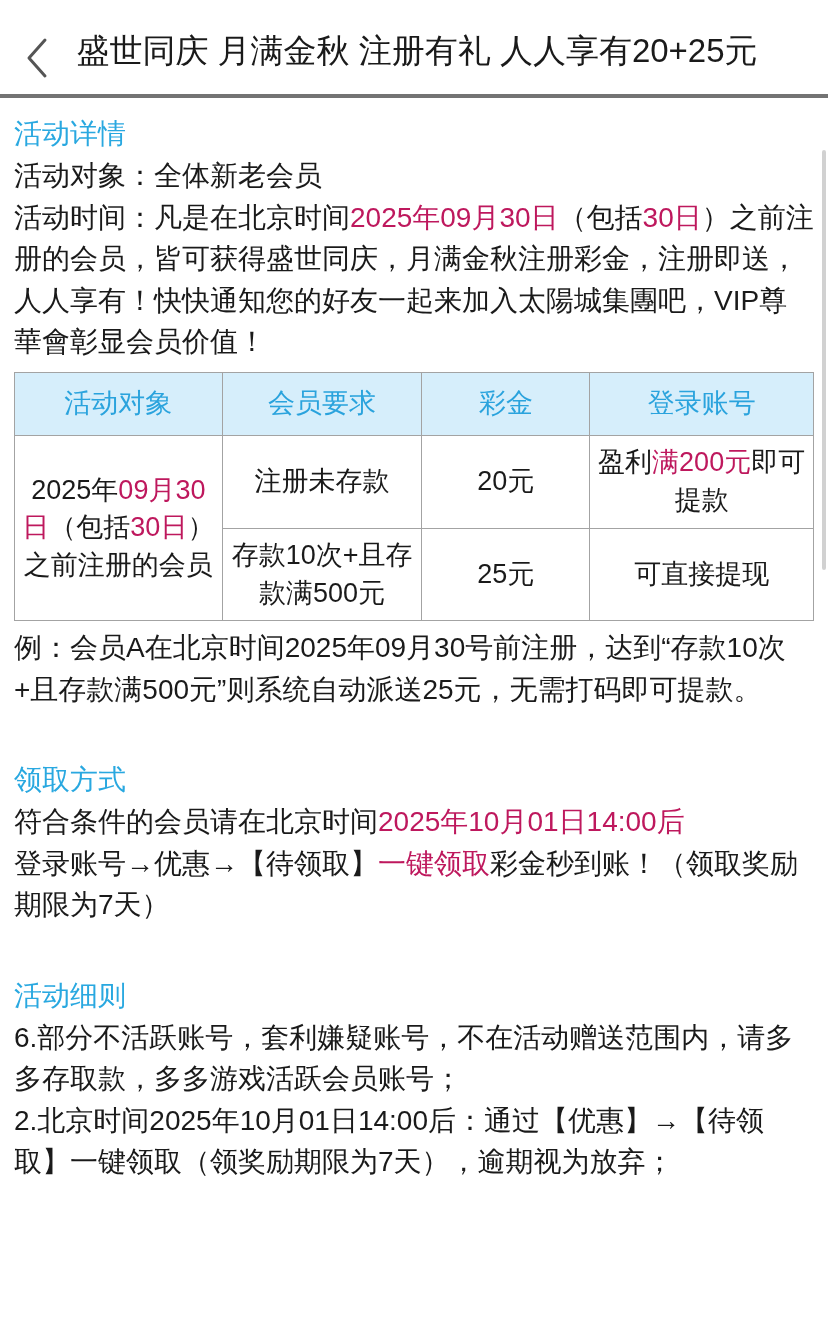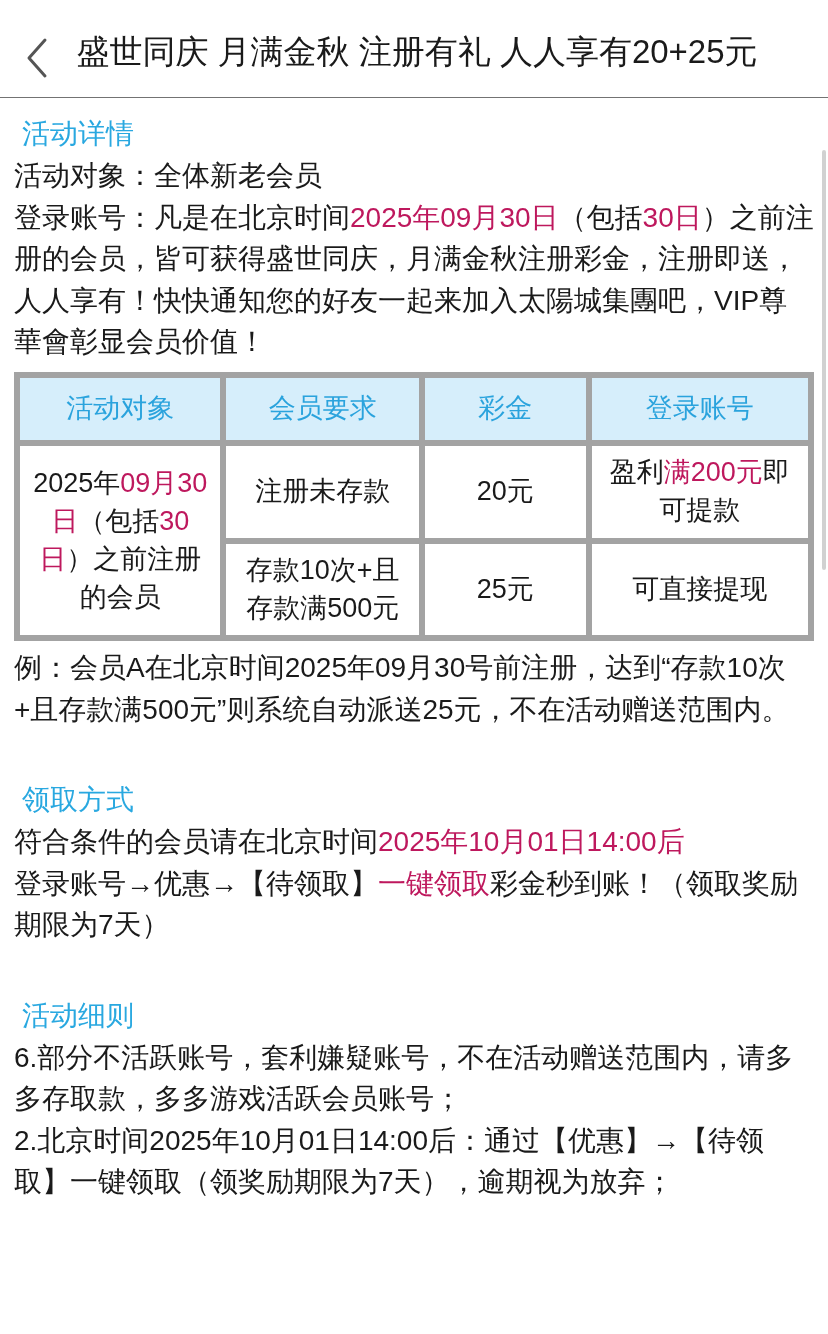--- a/index.html
+++ b/index.html
@@ -22,21 +22,21 @@
     position: relative;
     overflow: hidden;
   }
 
   
   .header {
     position: relative;
     display: flex;
     align-items: center;
     padding: 22px 14px 14px 14px;
-    border-bottom: 1px solid #737373;
+    border-bottom: 4px solid #737373;
     min-height: 98px;
   }
   .back-btn {
     width: 46px;
     flex: 0 0 46px;
     display: flex;
     align-items: center;
     justify-content: center;
     align-self: flex-start;
     margin-top: 14px;
@@ -53,21 +53,21 @@
     font-weight: 400;
   }
 
   
   .content {
     padding: 6px 14px 24px 14px;
   }
   .section-title {
     color: #29a8e0;
     font-size: 28px;
-    margin: 10px 0 2px 8px;
+    margin: 10px 0 2px 0;
     line-height: 1.4;
   }
   .para {
     font-size: 28px;
     line-height: 1.48;
     margin: 0;
     color: #1a1a1a;
     word-break: break-all;
   }
   .red { color: #be185d; }
@@ -75,21 +75,21 @@
 
   
   table.promo-table {
     width: 100%;
     border-collapse: collapse;
     margin: 10px 0 6px 0;
     table-layout: fixed;
   }
   table.promo-table th,
   table.promo-table td {
-    border: 6px solid #a3a3a3;
+    border: 1px solid #a3a3a3;
     text-align: center;
     vertical-align: middle;
     font-size: 27px;
     line-height: 1.4;
     padding: 8px 6px;
     word-break: break-all;
   }
   table.promo-table th {
     background: #d6eefb;
     color: #2aa3dd;
@@ -134,21 +134,21 @@
   <div class="content">
 
     <div class="section-title">活动详情</div>
 
     <p class="para">
       <span>活动对象：</span><span>全体新老会员</span>
     </p>
 
 
     <p class="para">
-      <span>登录账号：</span><span>凡是在北京时间</span><span class="red">2025年09月30日</span><span>（包括</span><span class="red">30日</span><span>）之前注册的会员，皆可获得盛世同庆，月满金秋注册彩金，注册即送，人人享有！快快通知您的好友一起来加入太陽城集團吧，VIP尊華會彰显会员价值！</span>
+      <span>活动时间：</span><span>凡是在北京时间</span><span class="red">2025年09月30日</span><span>（包括</span><span class="red">30日</span><span>）之前注册的会员，皆可获得盛世同庆，月满金秋注册彩金，注册即送，人人享有！快快通知您的好友一起来加入太陽城集團吧，VIP尊華會彰显会员价值！</span>
     </p>
 
     <table class="promo-table">
       <colgroup>
         <col class="col1">
           <col class="col2">
           <col class="col3">
           <col class="col4">
       </colgroup>
       <thead>
@@ -171,21 +171,21 @@
           </td>
         </tr>
         <tr>
           <td>存款10次+且存款满500元</td>
           <td>25元</td>
           <td>可直接提现</td>
         </tr>
       </tbody>
     </table>
 
-    <p class="para">例：会员A在北京时间2025年09月30号前注册，达到“存款10次+且存款满500元”则系统自动派送25元，不在活动赠送范围内。</p>
+    <p class="para">例：会员A在北京时间2025年09月30号前注册，达到“存款10次+且存款满500元”则系统自动派送25元，无需打码即可提款。</p>
 
     <div class="spacer-lg"></div>
 
     <div class="section-title">领取方式</div>
 
     <p class="para">
       <span>符合条件的会员请在北京时间</span><span class="red">2025年10月01日14:00后</span>
     </p>
     <p class="para">
       <span>登录账号→优惠→【待领取】</span><span class="red">一键领取</span><span>彩金秒到账！（领取奖励期限为7天）</span>

